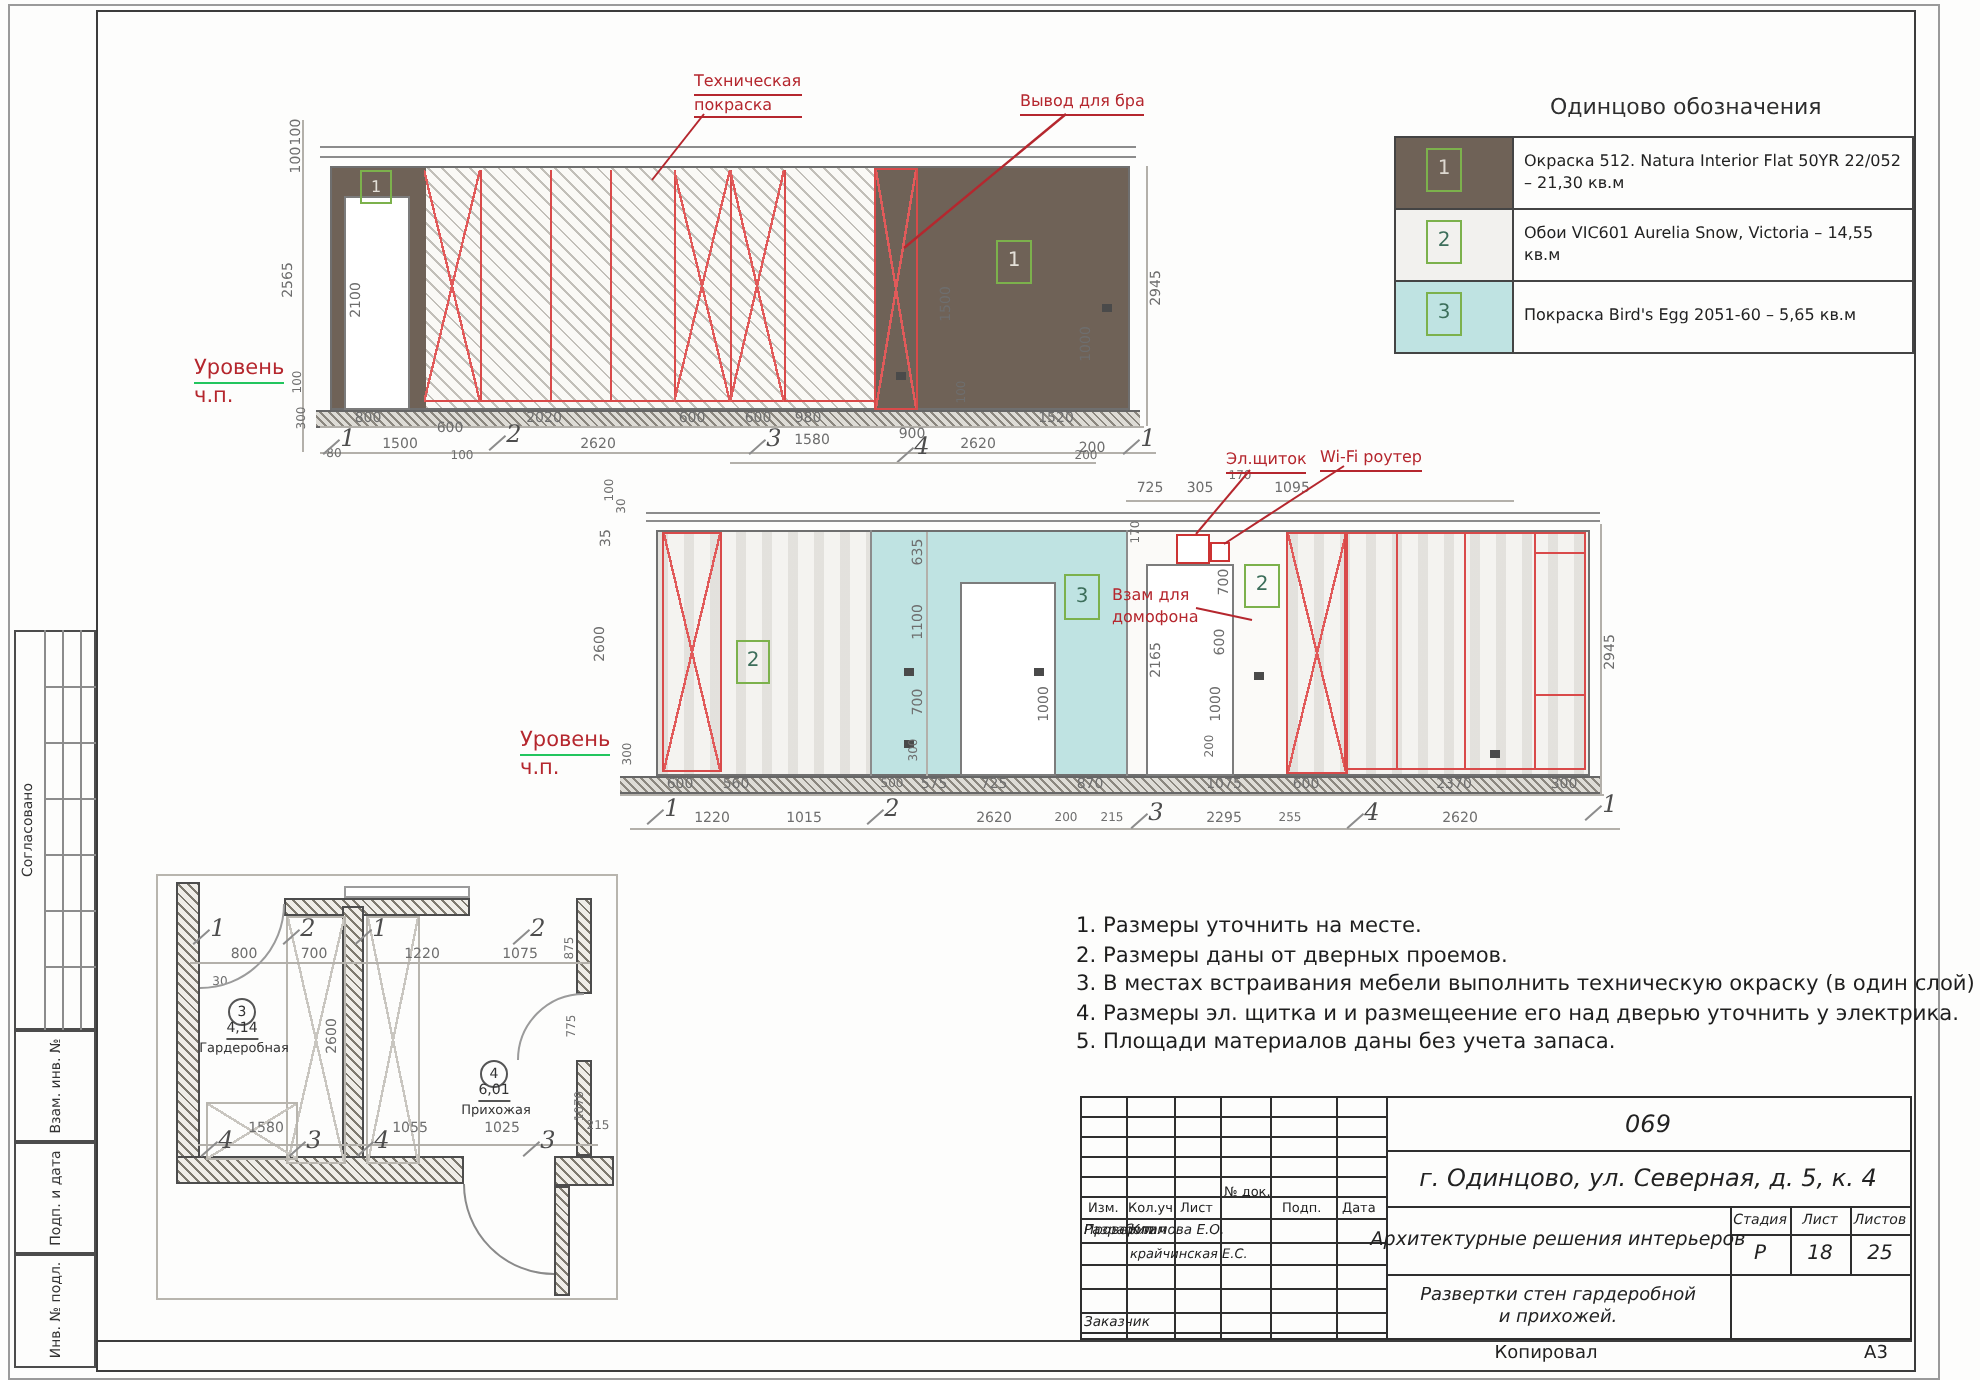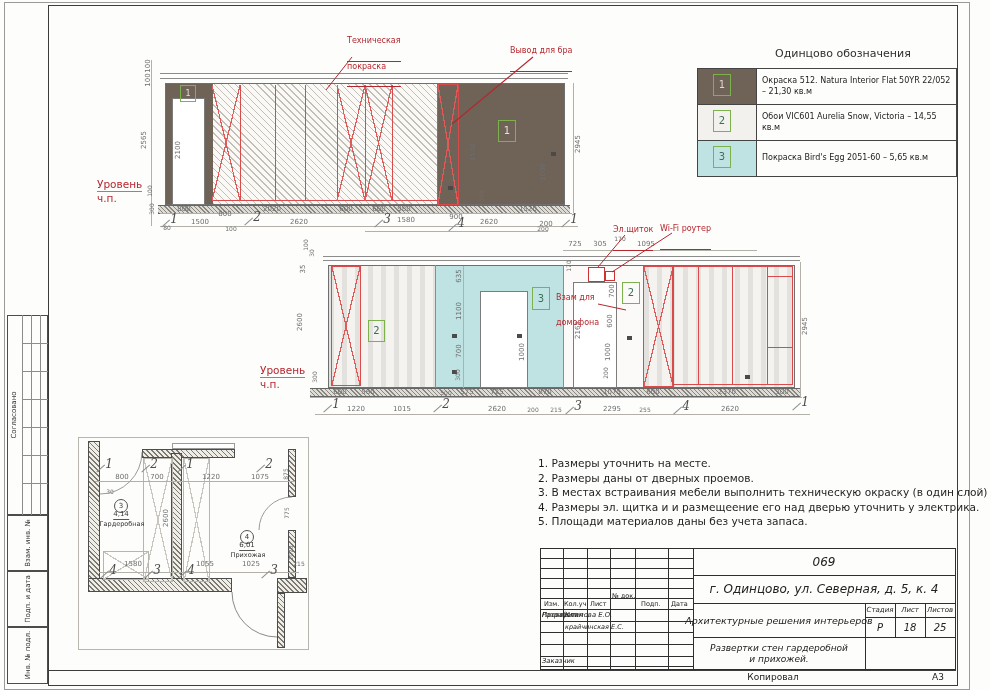--- a/index.html
+++ b/index.html
@@ -9,21 +9,21 @@
   .dline{position:absolute;background:#b3b0aa}
   .rline{position:absolute;background:#d94a4a}
   .dimh,.dimv{position:absolute;font-size:7px;color:#6e6e6e;white-space:nowrap;transform:translate(-50%,-50%)}
   .dimv{transform:translate(-50%,-50%) rotate(-90deg)}
   .f6{font-size:6px}
   .smark{position:absolute;font-family:"DejaVu Serif",serif;font-style:italic;font-size:12px;color:#4d4d4d;transform:translate(-50%,-50%)}
   .smark::before{content:"";position:absolute;left:-10px;top:11px;width:11px;height:1px;background:#8c8c8c;transform:rotate(-42deg)}
   .gmark{position:absolute;border:1.5px solid #7cb14c;color:#3c6e5a;display:flex;align-items:center;justify-content:center;font-size:10px;line-height:1}
   .gmark.lt{color:#e4e0d8}
   .redlab{position:absolute;color:#b5272e;font-size:8px;line-height:1.2;white-space:nowrap}
-  .redlab span{display:block;border-bottom:1px solid #b5272e;padding-bottom:15px}
+  .redlab span{display:block;border-bottom:1px solid #b5272e;padding-bottom:1px}
   .levlab{position:absolute;color:#b5272e;font-size:10.5px;line-height:1.25;white-space:nowrap}
   .levlab b{display:block;font-weight:normal;border-bottom:1px solid #22c55e}
   .hatch{position:absolute;background-color:#faf9f6;background-image:repeating-linear-gradient(45deg,rgba(125,120,110,.45) 0,rgba(125,120,110,.45) 1px,transparent 1px,transparent 5px)}
   .wp{position:absolute;background:#f4f3f0;background-image:repeating-linear-gradient(90deg,rgba(150,145,135,.18) 0 5px,transparent 5px 13px)}
   .fband{position:absolute;border-top:1px solid #666;border-bottom:1px solid #666;background:repeating-linear-gradient(45deg,#8b877f 0,#8b877f 1px,#dedcd6 1px,#dedcd6 3px)}
   .wall{position:absolute;background-color:#efede8;background-image:repeating-linear-gradient(45deg,#7d796f 0,#7d796f 1px,transparent 1px,transparent 3.5px);border:1px solid #4c4c4c;box-sizing:border-box}
   .x{position:absolute;--xc:#e15a5a;background-image:
      linear-gradient(to top right,transparent calc(50% - .6px),var(--xc) calc(50% - .6px),var(--xc) calc(50% + .6px),transparent calc(50% + .6px)),
      linear-gradient(to bottom right,transparent calc(50% - .6px),var(--xc) calc(50% - .6px),var(--xc) calc(50% + .6px),transparent calc(50% + .6px))}
   .xb{border:1px solid #d94a4a}

